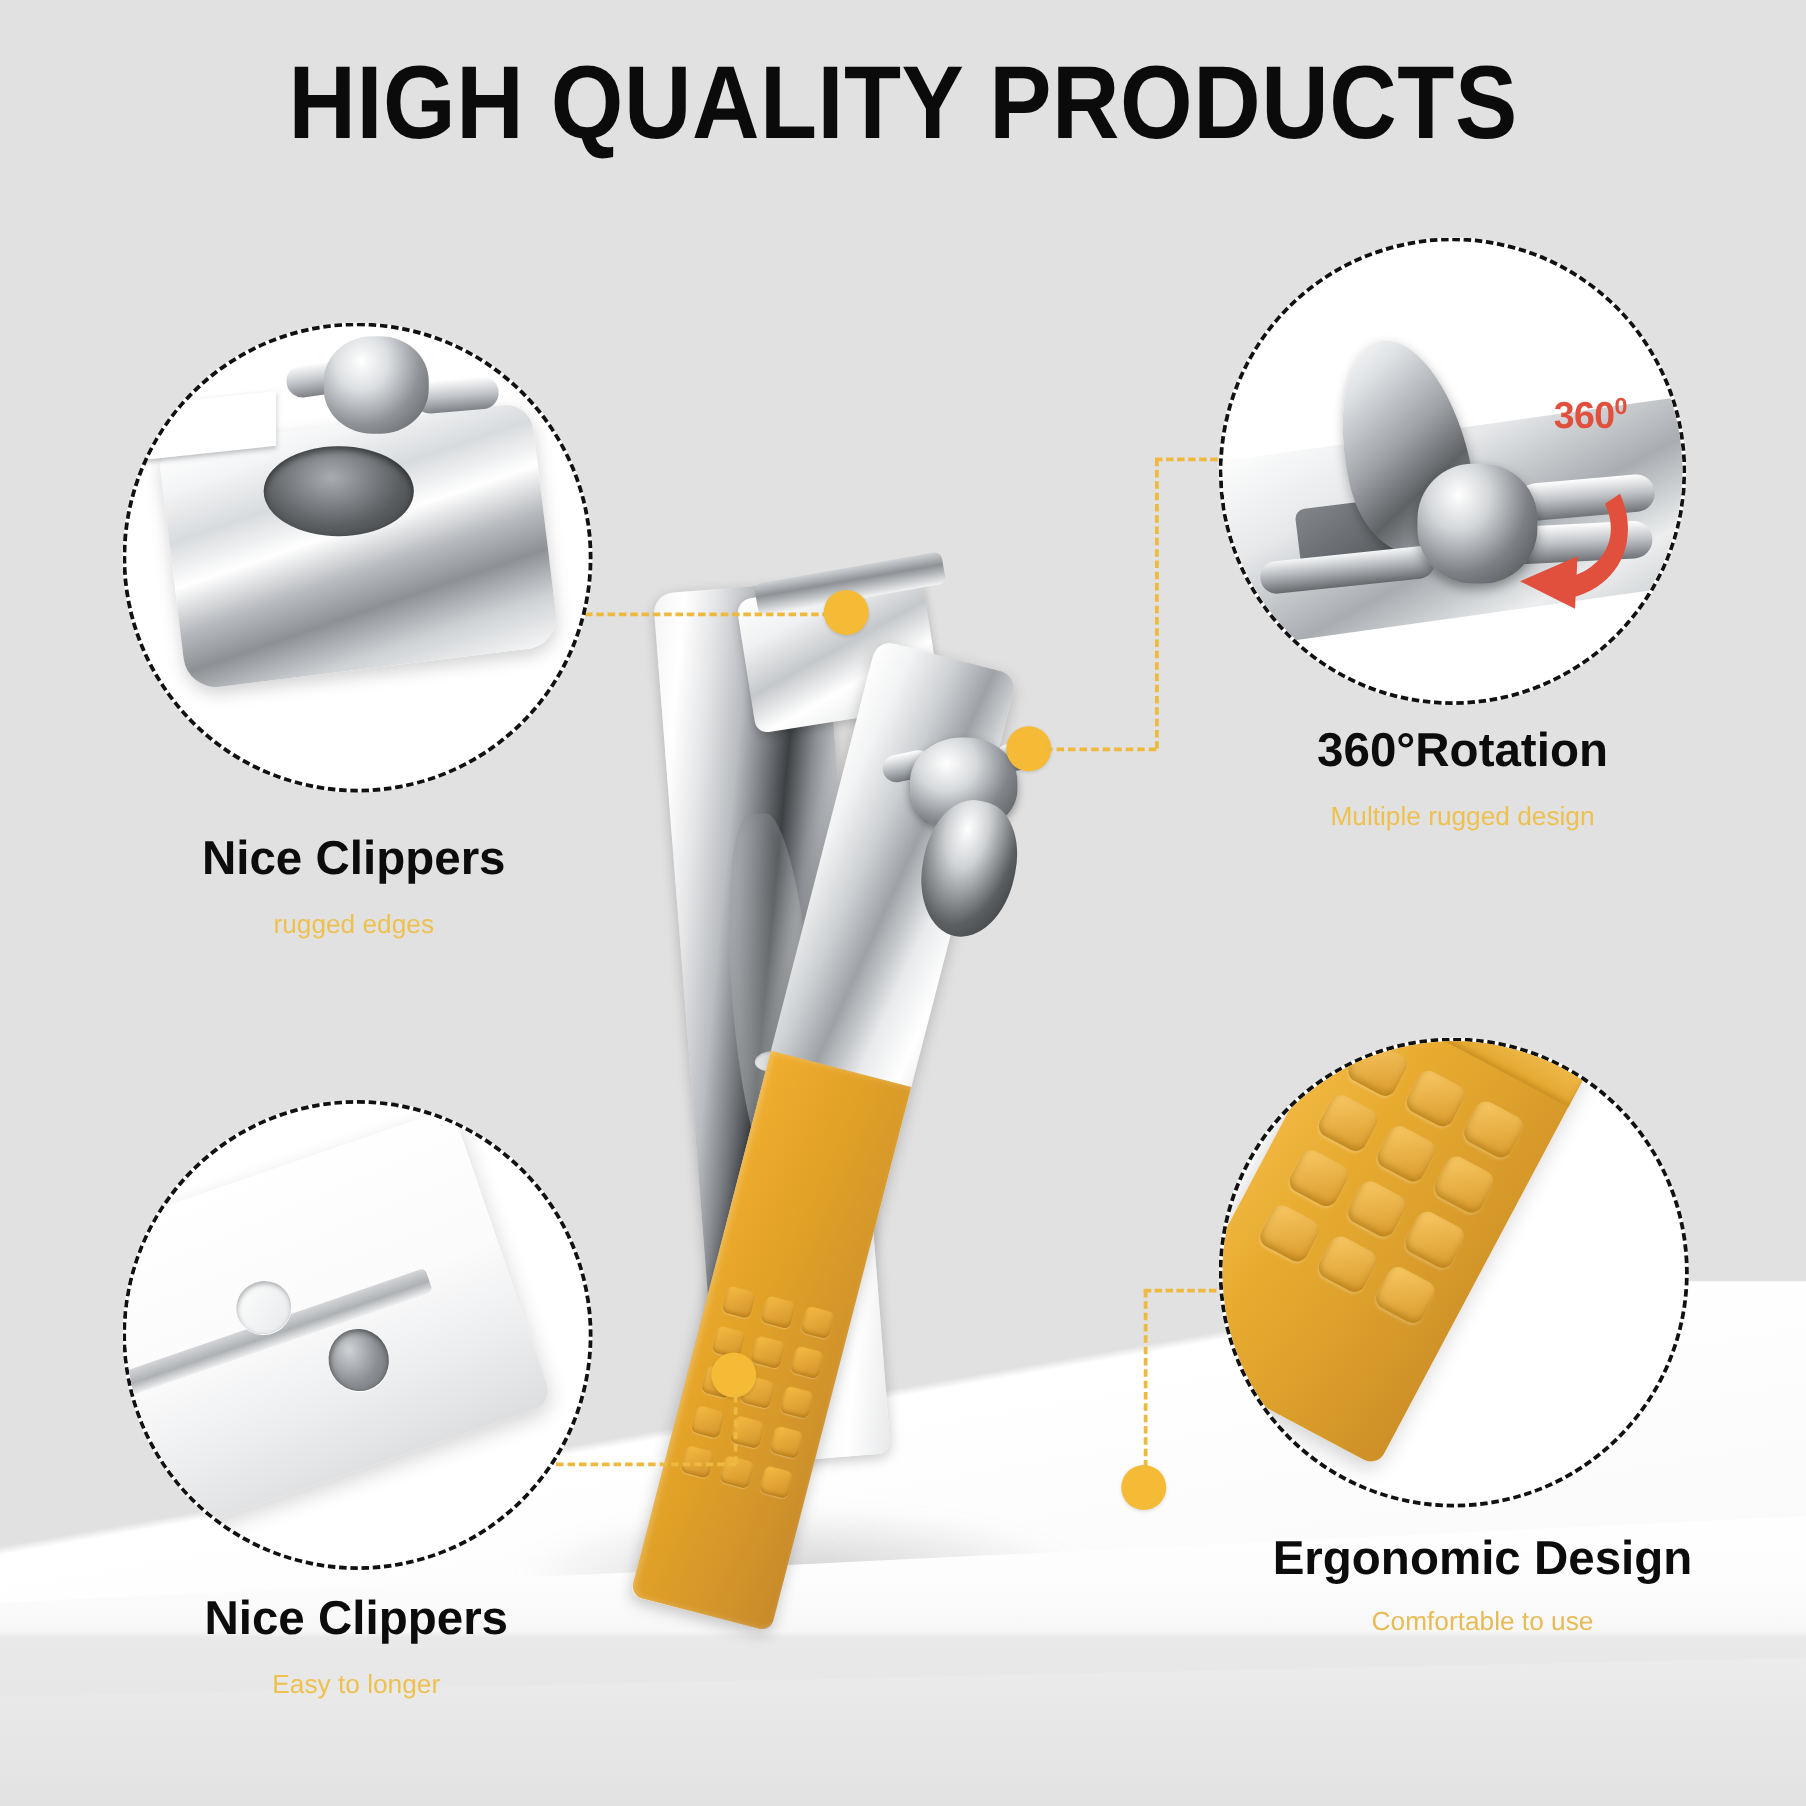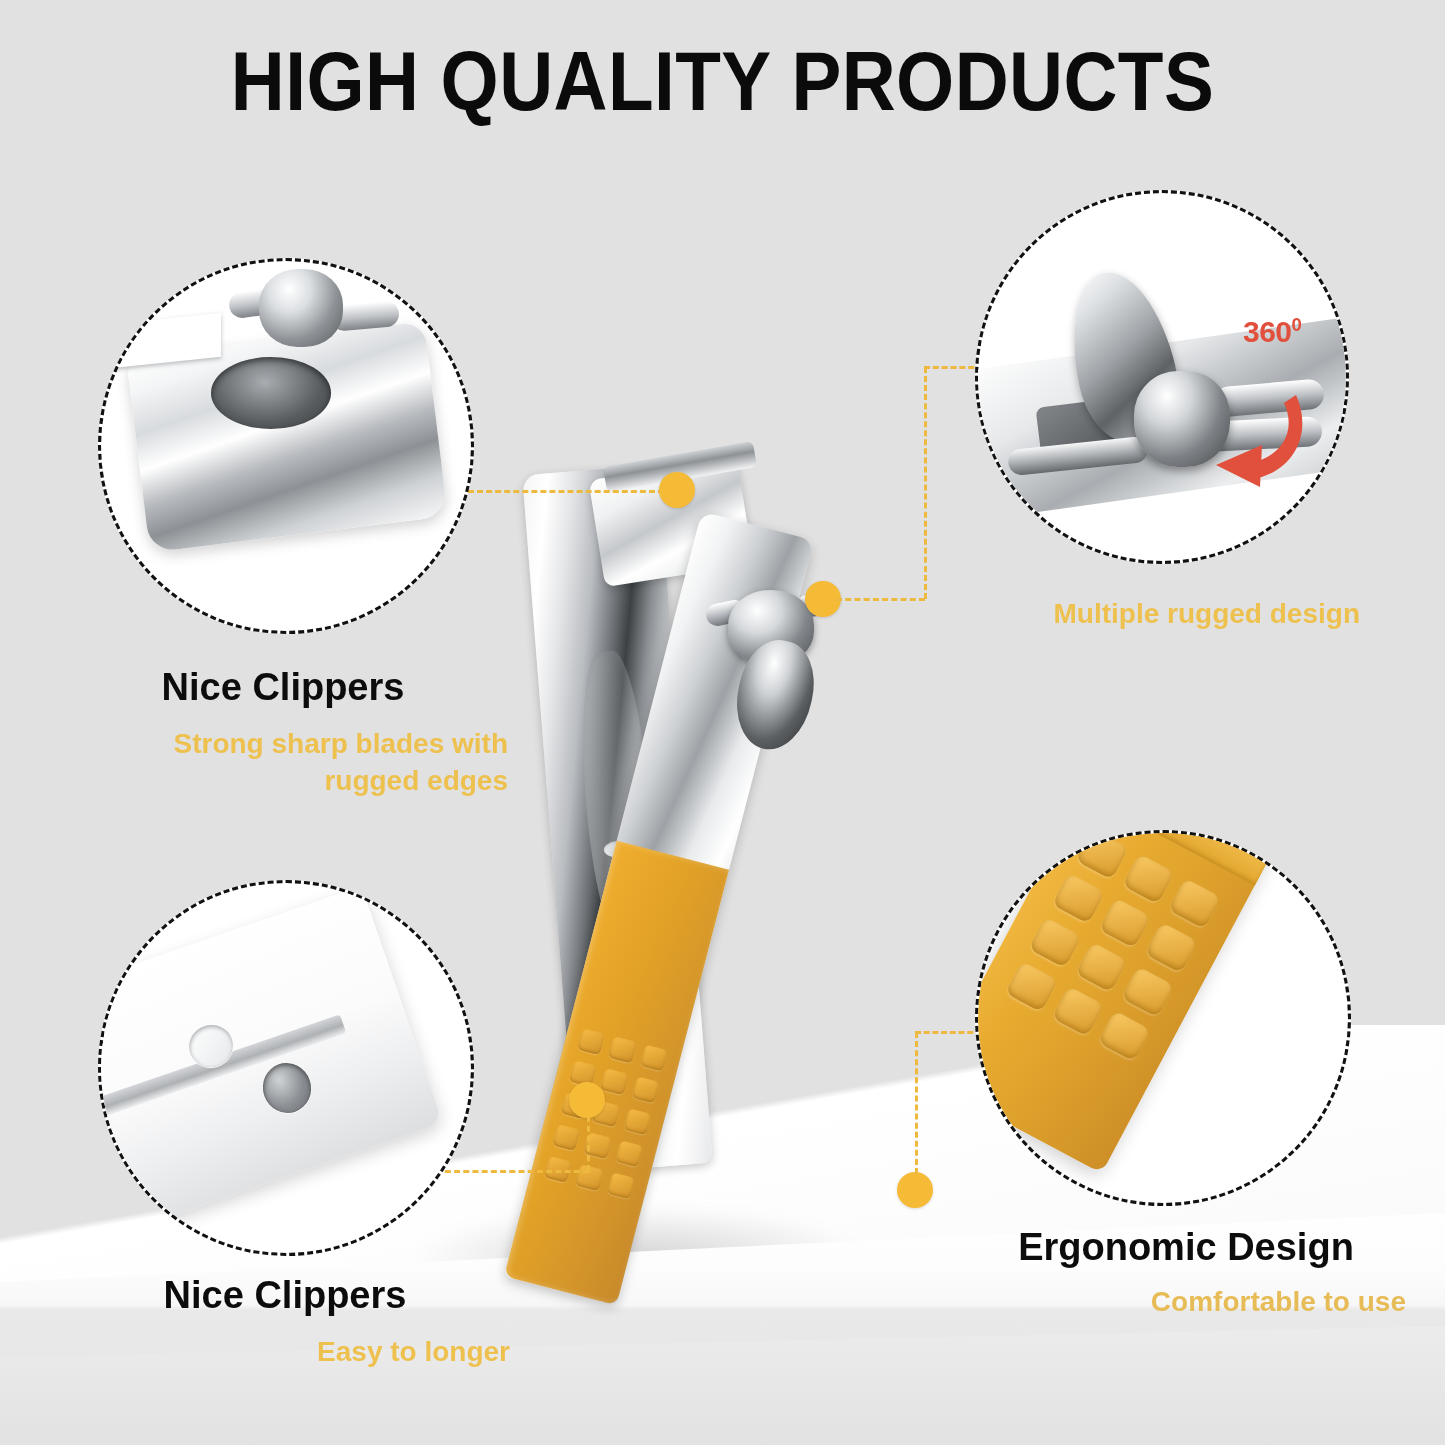--- a/index.html
+++ b/index.html
@@ -476,25 +476,24 @@
     font-family: "Liberation Sans", sans-serif;
     font-weight: bold;
     font-size: 38px;
     color: #0c0c0c;
     line-height: 1.15;
     white-space: nowrap;
   }
   .cap-sub {
     margin-top: 16px;
     font-family: "Liberation Sans", sans-serif;
-    font-weight: bold;
-    font-size: 28px;
+    font-weight: normal;
+    font-size: 21px;
     color: #eec14f;
     line-height: 1.32;
-    text-align: right;
   }
   #cap-tl { left: 58px;  top: 666px;  width: 450px; }
   #cap-tr { left: 980px; top: 580px;  width: 380px; }
   #cap-bl { left: 60px;  top: 1274px; width: 450px; }
   #cap-br { left: 966px; top: 1226px; width: 440px; }
   #cap-br .cap-sub { color: #e7bb55; margin-top: 14px; }
 </style>
 </head>
 <body>
 
@@ -626,26 +625,26 @@
             <i></i>
             <i></i>
         </div>
       </div>
     </div>
   </div>
 
   <div id="cap-tl" class="caption">
     <div class="cap-title">Nice Clippers</div>
     <div class="cap-sub">
-      <div>Strong sharp blades with</div>
       <div>rugged edges</div>
     </div>
   </div>
 
   <div id="cap-tr" class="caption">
+    <div class="cap-title">360°Rotation</div>
     <div class="cap-sub">
       <div>Multiple rugged design</div>
     </div>
   </div>
 
   <div id="cap-bl" class="caption">
     <div class="cap-title">Nice Clippers</div>
     <div class="cap-sub">
       <div>Easy to longer</div>
     </div>

